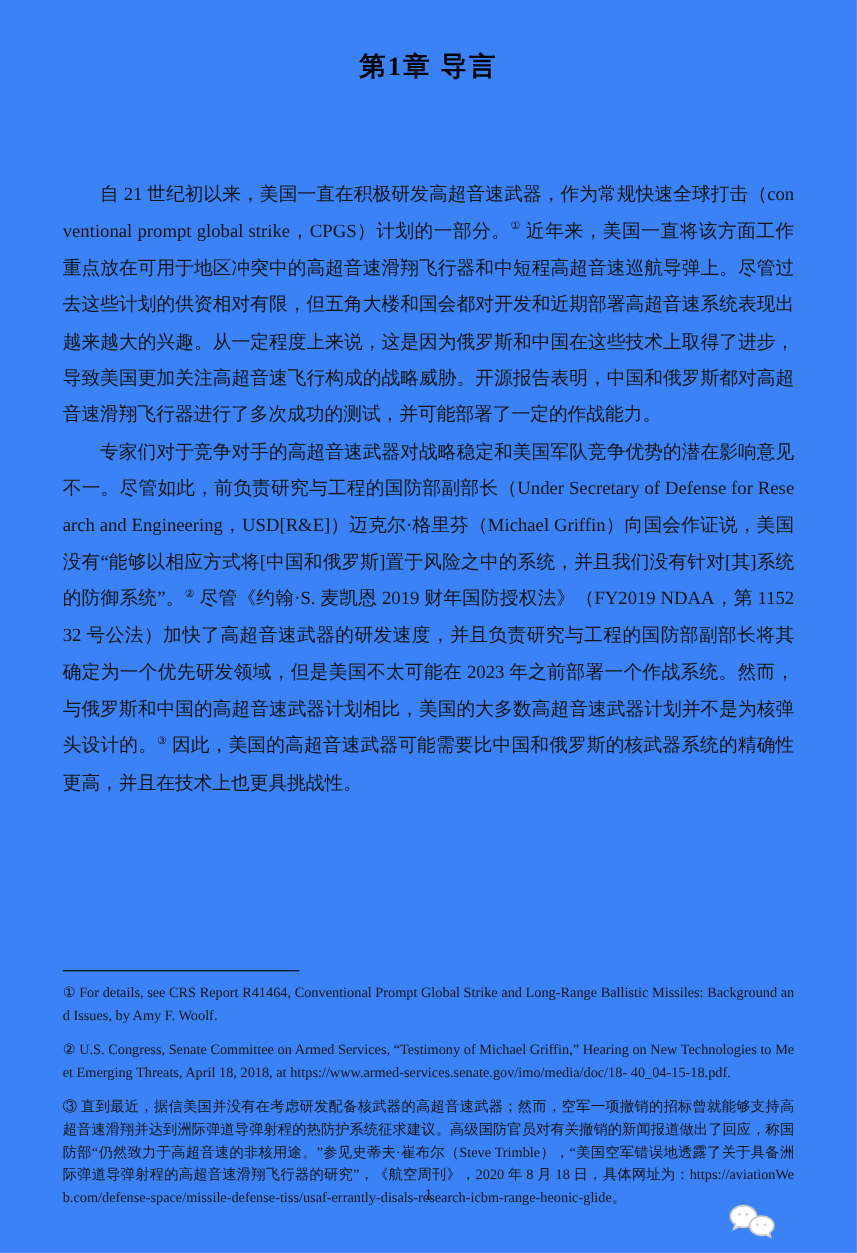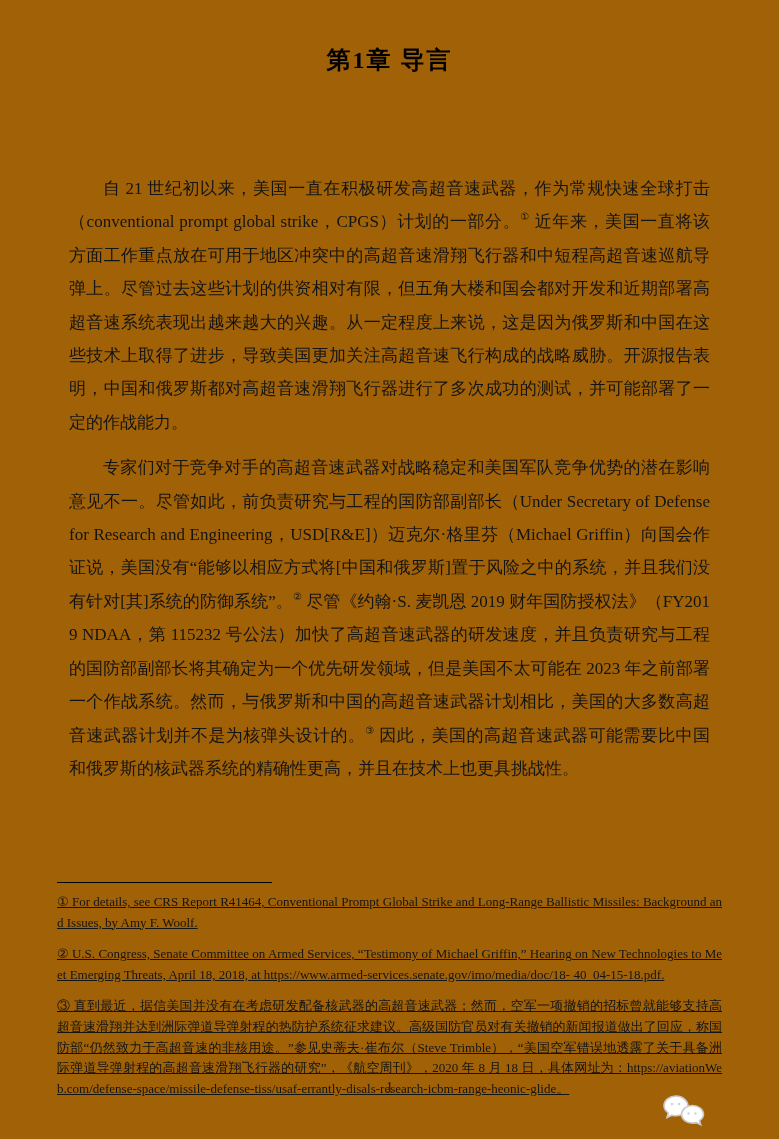--- a/index.html
+++ b/index.html
@@ -4,21 +4,21 @@
 <style>
   html, body {
     margin: 0;
     padding: 0;
     background: #ffffff;
   }
   .page {
     position: relative;
     width: 779px;
     height: 1139px;
-    background: #a16207;
+    background: #3b82f6;
     overflow: hidden;
     font-family: "Liberation Serif", "DejaVu Serif", serif;
     color: #141414;
   }
   .chapter-title {
     position: absolute;
     top: 44px;
     left: 0;
     width: 779px;
     text-align: center;
@@ -27,21 +27,21 @@
     letter-spacing: 2px;
     color: #000000;
   }
   .body-block {
     position: absolute;
     top: 160px;
     left: 57px;
     width: 665px;
   }
   .body-para {
-    margin: 12px;
+    margin: 0;
     font-size: 17px;
     line-height: 33.4px;
     text-align: justify;
     text-indent: 2em;
     word-break: break-all;
   }
   .body-para .sup {
     font-size: 10px;
     vertical-align: super;
     line-height: 0;
@@ -58,21 +58,20 @@
     border: none;
     border-top: 1.6px solid #000000;
     margin: 0 0 9px 0;
   }
   .footnote {
     margin: 0 0 11px 0;
     font-size: 13px;
     line-height: 20.6px;
     text-align: justify;
     word-break: break-all;
-    text-decoration: underline;
   }
   .footnote:last-child { margin-bottom: 0; }
   .page-number {
     position: absolute;
     top: 1079px;
     left: 0;
     width: 779px;
     text-align: center;
     font-size: 15px;
     color: #1a1a1a;

